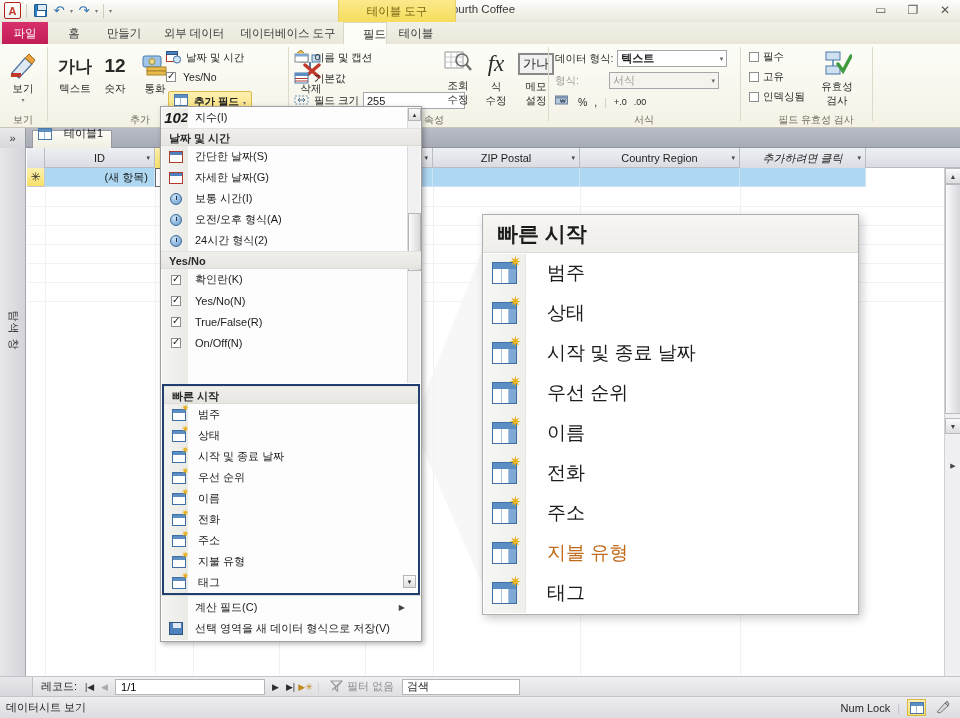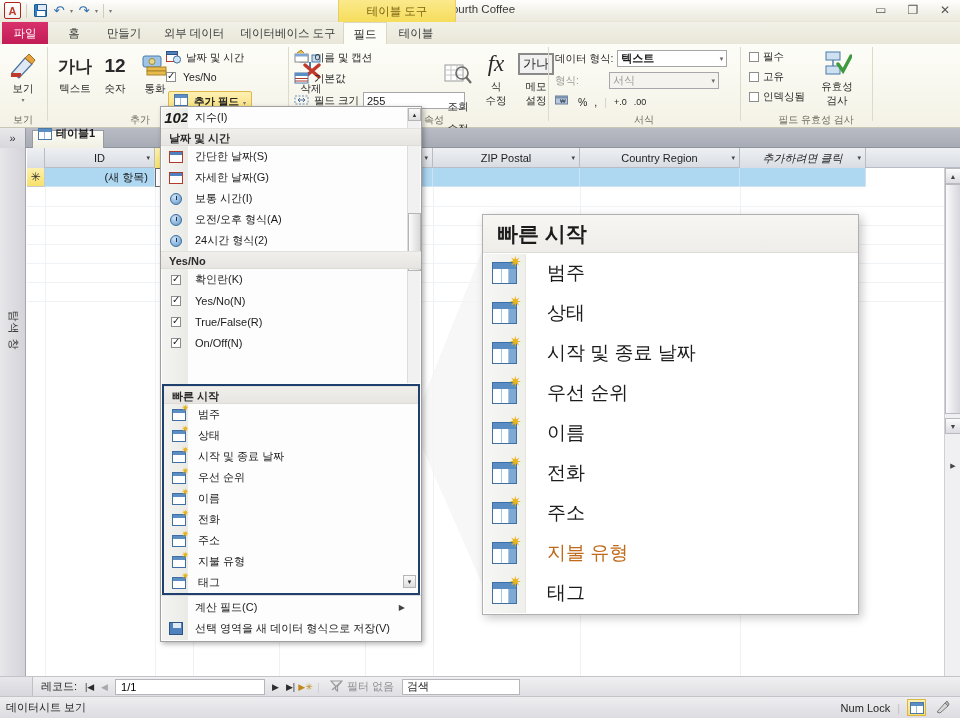--- a/index.html
+++ b/index.html
@@ -72,20 +72,21 @@
     color: #fff; font-size: 11.5px; text-align: center; line-height: 22px;
   }
   .tab {
     position: absolute; top: 0; height: 22px; line-height: 22px;
     font-size: 11.5px; color: #3a3a3a; text-align: center; cursor: default;
   }
   .tab.active {
     background: #fdfdf7;
     border: 1px solid #dad7c4; border-bottom: none;
     color: #1c1c1c;
+    text-align: right;
   }
   .ctxband {
     position: absolute; left: 338px; top: 22px; width: 118px; height: 22px;
     background: linear-gradient(#faf0b8, #f7e88e);
     border-left: 1px solid #e6cf66; border-right: 1px solid #e6cf66;
   }
   .helpq {
     position: absolute; right: 6px; top: 24px; width: 16px; height: 16px;
     border-radius: 50%; background: radial-gradient(circle at 35% 30%, #8fd0f5, #1f84c8);
     color: #fff; font-size: 11px; font-weight: bold; text-align: center; line-height: 16px;
@@ -148,22 +149,22 @@
   .navpane-toggle {
     position: absolute; left: 0; top: 128px; width: 26px; height: 20px;
     background: linear-gradient(#e9e9ec, #d7d7dc);
     display: flex; align-items: center; justify-content: center;
     color: #333; font-size: 11px; border-right: 1px solid #9a9aa2;
   }
   .doctab {
     position: absolute; left: 32px; top: 130px; height: 18px;
     background: linear-gradient(#fdfdf7, #f1efe2);
     border: 1px solid #9a9aa2; border-bottom: none;
-    display: flex; align-items: center; gap: 4px; padding: 0 8px 12px 5px;
-    font-size: 11px; color: #1b1b1b; font-weight: bold;
+    display: flex; align-items: center; gap: 12px; padding: 0 8px 12px 5px;
+    font-size: 11px; color: #1b1b1b; font-weight: normal;
   }
   .doc-close {
     position: absolute; right: 7px; top: 130px; font-size: 12px; color: #f3f3f3;
   }
 
   
   .navpane {
     position: absolute; left: 0; top: 148px; width: 26px; height: 528px;
     background: linear-gradient(90deg,#e7e7ea,#d3d3d9);
     border-right: 1px solid #a6a6ae;
@@ -508,21 +509,21 @@
         <span class="ico16">
           <svg width="15" height="14" viewBox="0 0 15 14">
             <rect x="1" y="3" width="13" height="8" fill="none" stroke="#6a8fb5" stroke-dasharray="2 1.5"></rect>
             <path d="M4 7 L11 7 M4 7 L6 5 M4 7 L6 9 M11 7 L9 5 M11 7 L9 9" stroke="#4a6f9a" stroke-width="1"></path>
           </svg>
         </span>
         <span>필드 크기</span>
         <input class="fieldsize-box" readonly="" value="255" style="">
       </div>
 
-      <div class="bigbtn" style="left:152px; top:16px; width:34px;gap:8px;">
+      <div class="bigbtn" style="left:152px; top:3px; width:34px;">
         <span class="glyph">
           <svg width="30" height="28" viewBox="0 0 30 28">
             <rect x="2" y="3" width="18" height="16" fill="#fff" stroke="#9a9a9a"></rect>
             <path d="M2 8 H20 M2 13 H20 M8 3 V19 M14 3 V19" stroke="#c5c5c5"></path>
             <circle cx="19" cy="11" r="6" fill="none" stroke="#6a6a6a" stroke-width="1.6"></circle>
             <path d="M23 15 L28 21" stroke="#6a6a6a" stroke-width="2.2"></path>
           </svg>
         </span>
         <span>조회</span>
         <span>수정</span>

